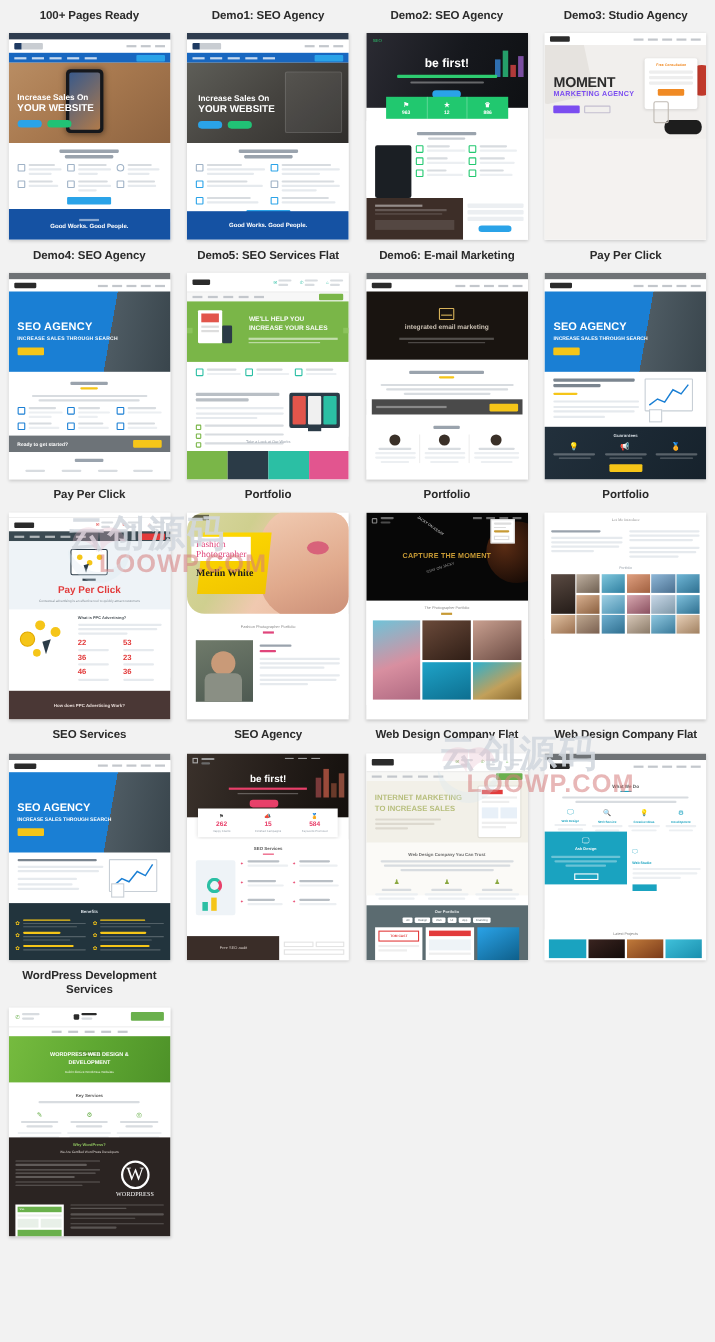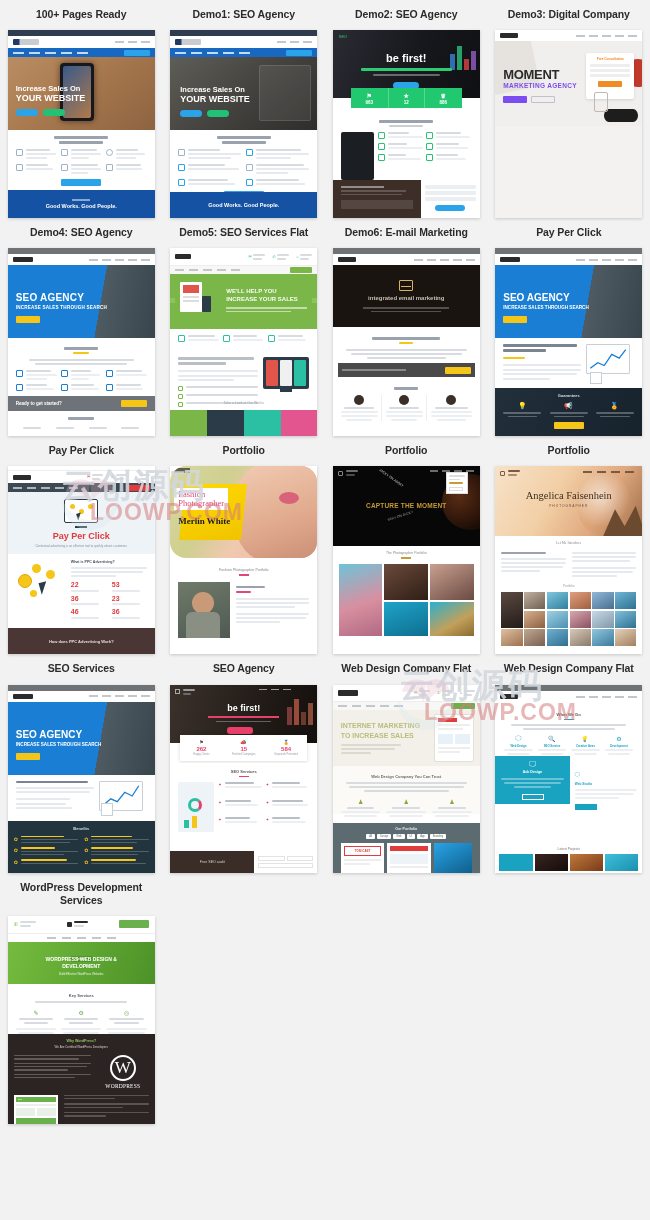--- a/index.html
+++ b/index.html
@@ -374,21 +374,21 @@
                 <div class="line" style="width:100%;height:4px;background:#eceff2"></div>
                 <div class="line" style="width:100%;height:4px;background:#eceff2"></div>
               </div>
             <div style="width:30px;height:6px;background:#2aa3e8;border-radius:3px;margin:4px auto 0;"></div>
           </div>
         </div>
       </div>
     </div>
 
     <div class="cell">
-      <div class="cell-title">Demo3: Digital Company</div>
+      <div class="cell-title">Demo3: Studio Agency</div>
       <div class="thumb">
         <div class="inner" style="background:#f4f2f0;">
           <div class="navbar" style="height:11px;">
               <div class="logo" style="background:#2b2b2b;width:18px;height:5px;"></div>
               <div class="navlinks">
                 <i></i>
                 <i></i>
                 <i></i>
                 <i></i>
                 <i></i>
@@ -974,39 +974,20 @@
             </div>
           </div>
         </div>
       </div>
     </div>
 
     <div class="cell">
       <div class="cell-title">Portfolio</div>
       <div class="thumb">
         <div class="inner">
-          <div class="hero" style="height:70px;background:linear-gradient(120deg,#f7e2c8 0%,#f2cfa6 40%,#e0a97e 70%,#9a6a48 100%);">
-            <div style="position:absolute;right:8px;top:6px;width:56px;height:62px;background:radial-gradient(circle at 40% 40%, rgba(255,255,255,.55), rgba(200,140,90,.2) 60%);border-radius:50% 50% 40% 40%;"></div>
-            <div style="position:absolute;right:-4px;bottom:0;width:48px;height:34px;background:#6b4a30;clip-path:polygon(10% 100%,35% 20%,55% 70%,78% 10%,100% 100%);"></div>
-            <div style="position:absolute;left:5px;top:4px;display:flex;gap:3px;align-items:center;">
-              <div style="width:5px;height:5px;border:1px solid #7a5a42;border-radius:1px;"></div>
-              <div class="lines">
-                  <div class="line" style="width:12px;background:#7a5a42"></div>
-                  <div class="line" style="width:9px;background:#a98a72"></div>
-                </div>
-            </div>
-            <div style="position:absolute;right:8px;top:5px;display:flex;gap:5px;">
-              <i style="display:block;width:9px;height:1.5px;background:#7a5a42;"></i>
-                <i style="display:block;width:9px;height:1.5px;background:#7a5a42;"></i>
-                <i style="display:block;width:9px;height:1.5px;background:#7a5a42;"></i>
-                <i style="display:block;width:9px;height:1.5px;background:#7a5a42;"></i>
-            </div>
-            <div style="position:absolute;left:0;right:0;top:24px;text-align:center;font-family:'Liberation Serif',serif;font-size:10.5px;color:#3f2d1e;">Angelica Faisenhein</div>
-            <div style="position:absolute;left:0;right:0;top:38px;text-align:center;font-size:3.2px;color:#6b503a;letter-spacing:1px;">PHOTOGRAPHER</div>
-          </div>
           <div class="sec" style="flex:1;padding:5px 6px;">
             <div style="text-align:center;font-size:3.6px;color:#8a8a8a;font-family:'Liberation Serif',serif;">Let Me Introduce</div>
             <div style="display:flex;gap:6px;margin-top:7px;">
               <div style="flex:1;">
                   <div class="line" style="width:70%;height:2px;background:#9aa3ad"></div>
                   <div class="lines" style="margin-top:4px;">
                     <div class="line" style="width:100%;background:#e6eaee"></div>
                     <div class="line" style="width:100%;background:#e6eaee"></div>
                     <div class="line" style="width:95%;background:#e6eaee"></div>
                     <div class="line" style="width:60%;background:#e6eaee"></div>

